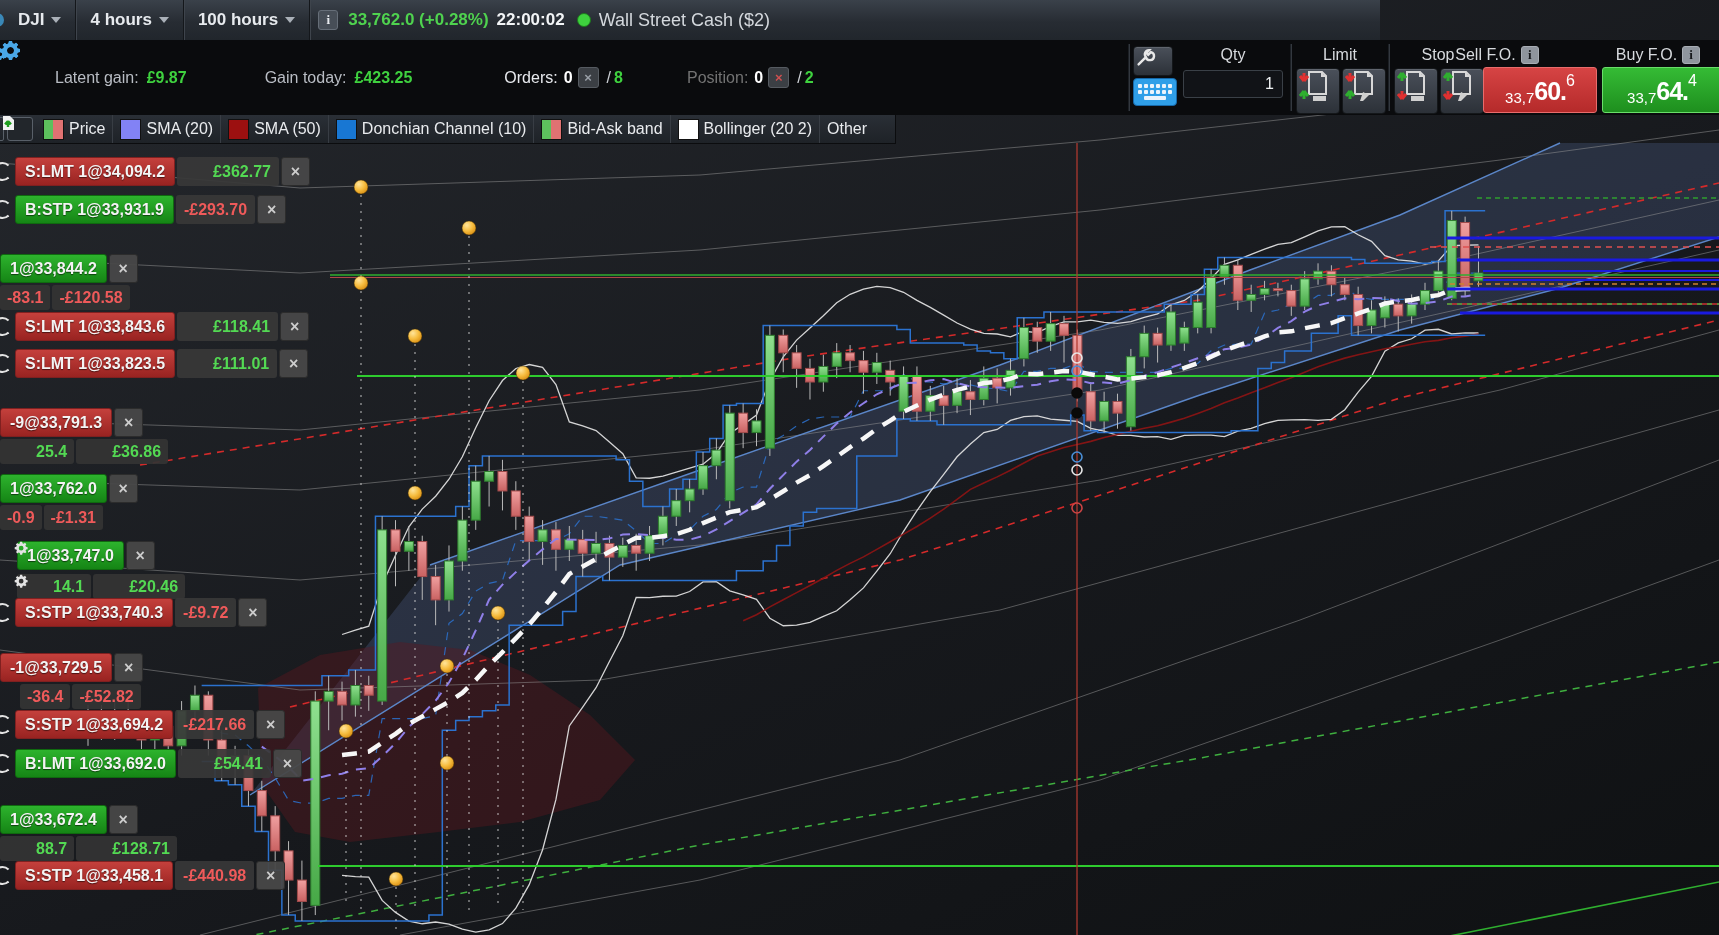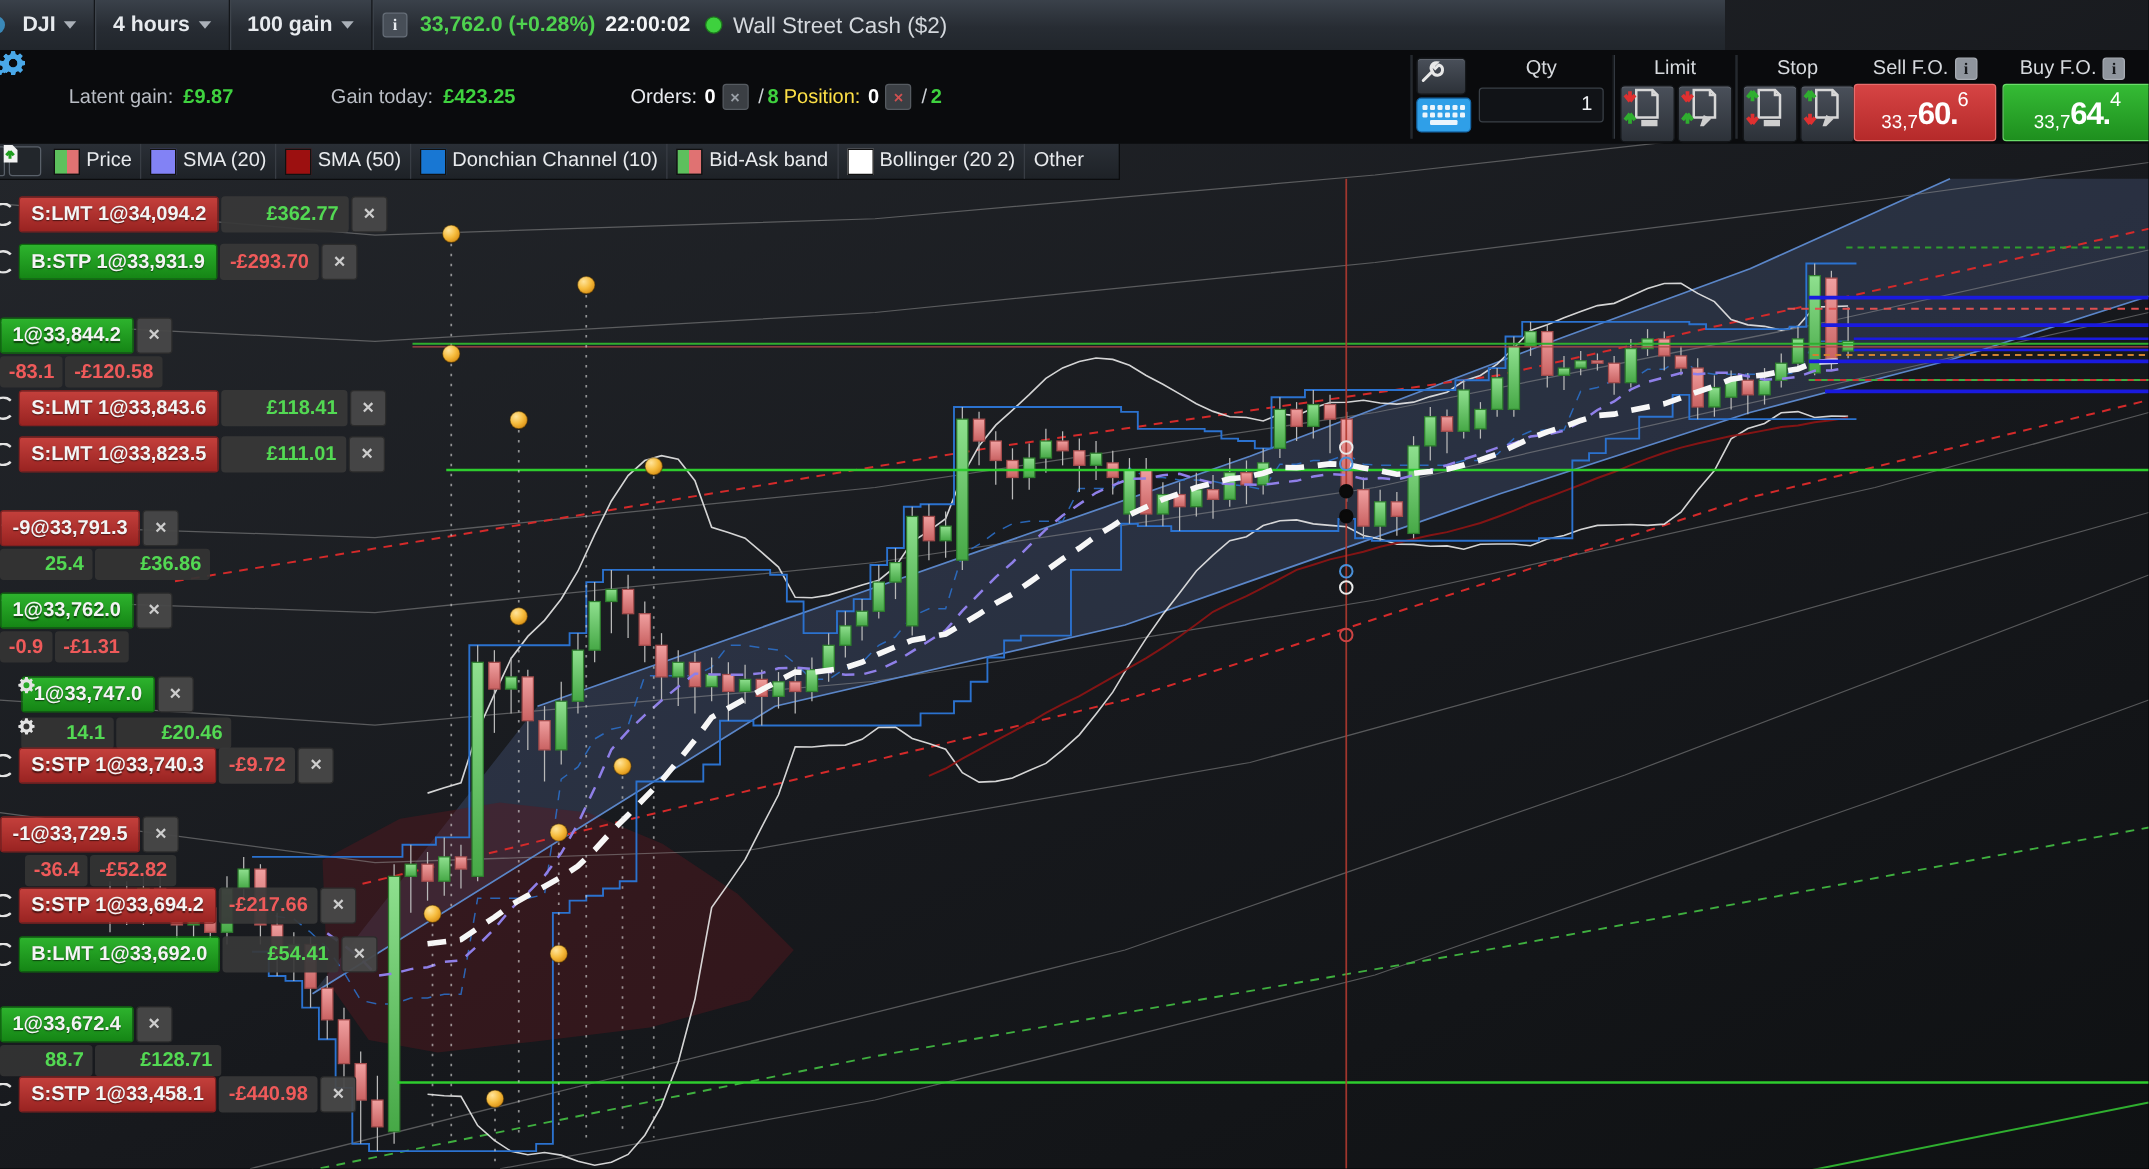--- a/index.html
+++ b/index.html
@@ -383,21 +383,21 @@
       <span>DJI</span>
       <span class="chev"></span>
     </div>
     <div class="tb-sep"></div>
     <div class="tb-item">
       <span>4 hours</span>
       <span class="chev"></span>
     </div>
     <div class="tb-sep"></div>
     <div class="tb-item">
-      <span>100 gain</span>
+      <span>100 hours</span>
       <span class="chev"></span>
     </div>
     <div class="tb-sep"></div>
     <div class="tb-item" style="padding:0 8px;">
       <span class="info-chip">i</span>
       <span class="tb-price"><span>33,762.0</span>&nbsp;<span>(+0.28%)</span></span>
       <span class="tb-time">22:00:02</span>
       <span class="status-dot"></span>
       <span class="tb-market">Wall Street Cash ($2)</span>
     </div>
@@ -415,21 +415,21 @@
       <span class="slash">/</span>
       <span class="count-green">8</span>
       <span class="gearpair">
         <svg width="22" height="22" viewBox="0 0 22 22">
             <path fill="#4aa8e8" d="M9 1h3l.4 2.3 1.9.8L16 2.7l2.1 2.1-1.4 1.7.8 1.9L20 9v3l-2.3.4-.8 1.9 1.4 1.7-2.1 2.1-1.7-1.4-1.9.8L12 20H9l-.4-2.3-1.9-.8-1.7 1.4-2.1-2.1 1.4-1.7-.8-1.9L1 12V9l2.3-.4.8-1.9-1.4-1.7 2.1-2.1 1.7 1.4 1.9-.8zM10.5 7a3.5 3.5 0 100 7 3.5 3.5 0 000-7z"></path>
           </svg>
         <svg width="13" height="13" viewBox="0 0 22 22" style="margin:8px 0 0 -6px">
             <path fill="#4aa8e8" d="M9 1h3l.4 2.3 1.9.8L16 2.7l2.1 2.1-1.4 1.7.8 1.9L20 9v3l-2.3.4-.8 1.9 1.4 1.7-2.1 2.1-1.7-1.4-1.9.8L12 20H9l-.4-2.3-1.9-.8-1.7 1.4-2.1-2.1 1.4-1.7-.8-1.9L1 12V9l2.3-.4.8-1.9-1.4-1.7 2.1-2.1 1.7 1.4 1.9-.8zM10.5 7a3.5 3.5 0 100 7 3.5 3.5 0 000-7z"></path>
           </svg>
       </span>
-      <span class="t2-label" style="color:#fde047">Position:</span>
+      <span class="t2-label" style="margin-left:60px;color:#737373">Position:</span>
       <span style="color:#fff;font-weight:bold;margin-left:6px">0</span>
       <span class="xbox red">×</span>
       <span class="slash">/</span>
       <span class="count-green">2</span>
       <span class="gearpair">
         <svg width="22" height="22" viewBox="0 0 22 22">
             <path fill="#4aa8e8" d="M9 1h3l.4 2.3 1.9.8L16 2.7l2.1 2.1-1.4 1.7.8 1.9L20 9v3l-2.3.4-.8 1.9 1.4 1.7-2.1 2.1-1.7-1.4-1.9.8L12 20H9l-.4-2.3-1.9-.8-1.7 1.4-2.1-2.1 1.4-1.7-.8-1.9L1 12V9l2.3-.4.8-1.9-1.4-1.7 2.1-2.1 1.7 1.4 1.9-.8zM10.5 7a3.5 3.5 0 100 7 3.5 3.5 0 000-7z"></path>
           </svg>
         <svg width="13" height="13" viewBox="0 0 22 22" style="margin:8px 0 0 -6px">
             <path fill="#4aa8e8" d="M9 1h3l.4 2.3 1.9.8L16 2.7l2.1 2.1-1.4 1.7.8 1.9L20 9v3l-2.3.4-.8 1.9 1.4 1.7-2.1 2.1-1.7-1.4-1.9.8L12 20H9l-.4-2.3-1.9-.8-1.7 1.4-2.1-2.1 1.4-1.7-.8-1.9L1 12V9l2.3-.4.8-1.9-1.4-1.7 2.1-2.1 1.7 1.4 1.9-.8zM10.5 7a3.5 3.5 0 100 7 3.5 3.5 0 000-7z"></path>
@@ -501,21 +501,21 @@
     <div class="ibtn" style="left:1440px;top:28px;width:42px;height:44px">
       <svg width="32" height="34" viewBox="0 0 32 34">
         <path d="M12 3h13l4 4v18h-17z" fill="none" stroke="#d8d8d8" stroke-width="2"></path>
           <path d="M25 3v4h4" fill="none" stroke="#d8d8d8" stroke-width="2"></path>
         <path d="M7 12V4m0 0L3 9m4-5l4 5" stroke="#2fae2f" stroke-width="3" fill="none"></path>
         <path d="M7 22v8m0 0l-4-5m4 5l4-5" stroke="#e03030" stroke-width="3" fill="none"></path>
         <path d="M17 32l3-9 6 3-6 6z" fill="#cfcfcf"></path>
       </svg>
     </div>
 
-    <div class="col-head" style="left:1483px;width:114px">
+    <div class="col-head" style="left:1440px;width:114px">
       <span>Sell F.O.</span>
       <span class="info-chip" style="width:16px;height:16px;background:#8f959d;color:#16181b;border-color:#a8adb4">i</span>
     </div>
     <div class="price-btn sell">
       <span class="sm">33,7</span>
         <span class="big">60.</span>
         <span class="sup">6</span>
     </div>
     <div class="col-head" style="left:1602px;width:112px">
       <span>Buy F.O.</span>

